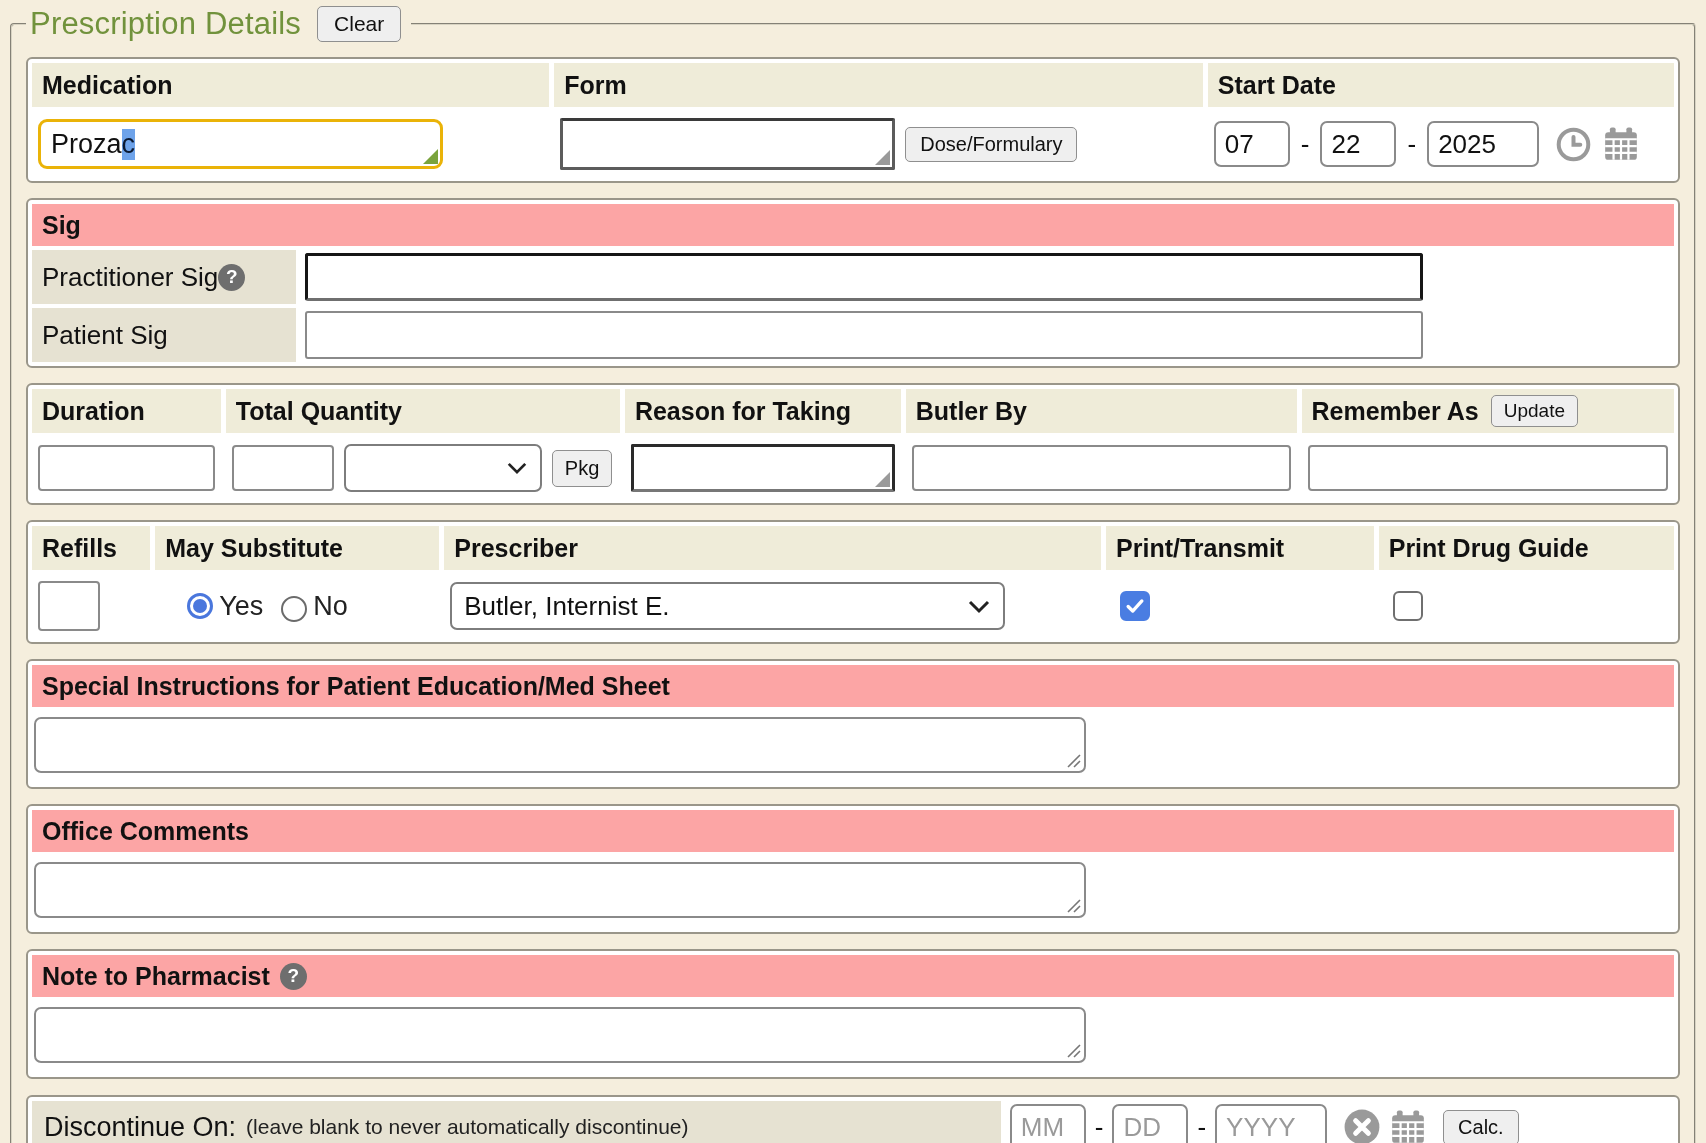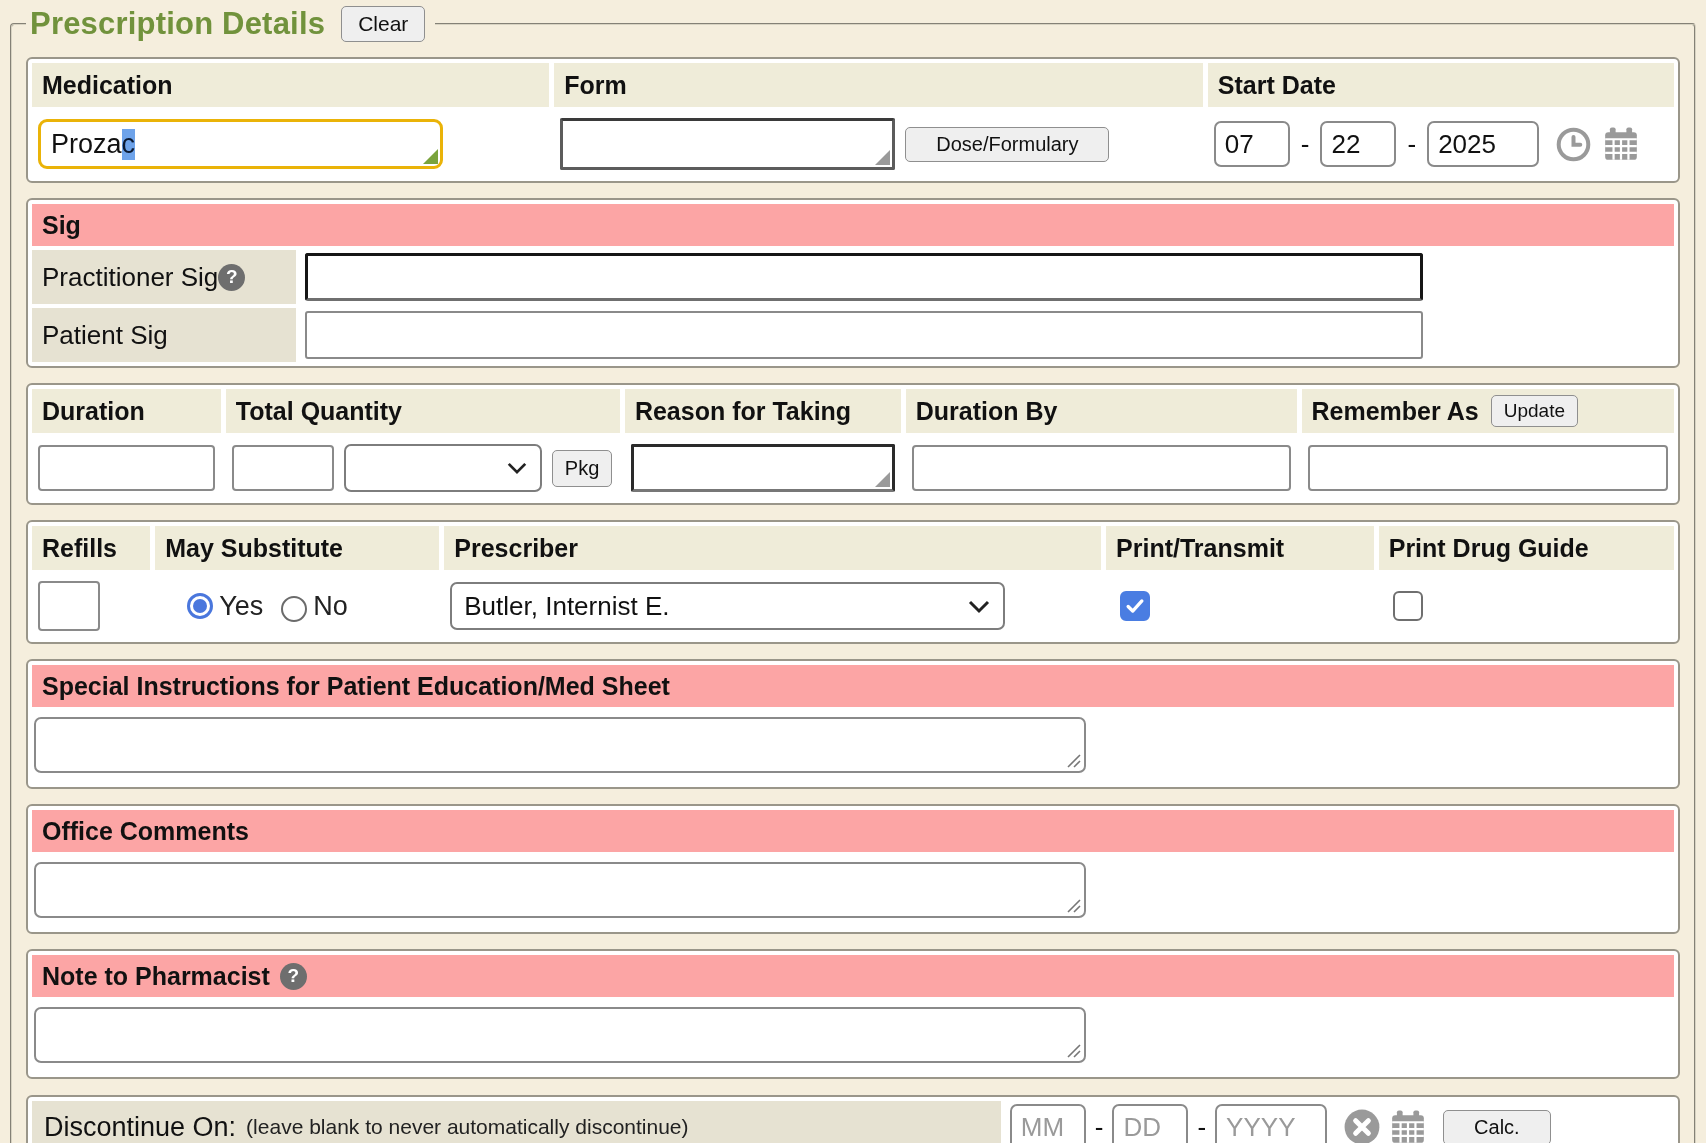--- a/index.html
+++ b/index.html
@@ -10,25 +10,25 @@
     color: #111;
     padding: 6px 8px;
   }
   .main-fieldset {
     border: 2px groove #d8d3c2;
     border-radius: 4px;
     padding: 0 14px 16px 14px;
     margin: 0 2px;
   }
   legend { padding: 0 10px 0 4px; display: flex; align-items: center; gap: 16px; }
-  .page-title { color: #71923c; font-weight: bold; font-size: 31px; letter-spacing: 0.2px; }
+  .page-title { color: #71923c; font-weight: normal; font-size: 31px; letter-spacing: 0.2px; }
   .btn {
     background: #efefef; border: 1px solid #8f8f8f; border-radius: 5px;
     font-family: "Liberation Sans", sans-serif; font-size: 20px; color: #111;
-    padding: 5px 30px; cursor: pointer;
+    padding: 5px 14px; cursor: pointer;
   }
   .btn-clear { font-size: 21px; padding: 5px 16px; }
   .box {
     background: #fff; border: 2px solid #9a968a; border-radius: 6px;
     padding: 4px; margin-top: 15px; display: flex; flex-direction: column; gap: 4px;
   }
   .hdr-row, .content-row { display: flex; gap: 5px; border-radius: 8px; }
   .hdr-cell {
     background: #efecd9; font-weight: bold; font-size: 25px;
     padding: 6px 10px; height: 44px; display: flex; align-items: center; gap: 12px;
@@ -198,21 +198,21 @@
         <input class="inp sig-input" value="" style="">
       </div>
     </div>
   </div>
 
   <div class="box">
     <div class="hdr-row">
       <div class="hdr-cell c-dur">Duration</div>
       <div class="hdr-cell c-tq">Total Quantity</div>
       <div class="hdr-cell c-reason">Reason for Taking</div>
-      <div class="hdr-cell c-mng">Duration By</div>
+      <div class="hdr-cell c-mng">Butler By</div>
       <div class="hdr-cell c-rem">
         <span>Remember As</span>
         <button class="btn" style="font-size:19px;padding:4px 12px">Update</button>
       </div>
     </div>
     <div class="content-row">
       <div class="content-cell c-dur">
         <input class="inp" style="width: 100%; border-radius: 4px;" value="">
       </div>
       <div class="content-cell c-tq">

